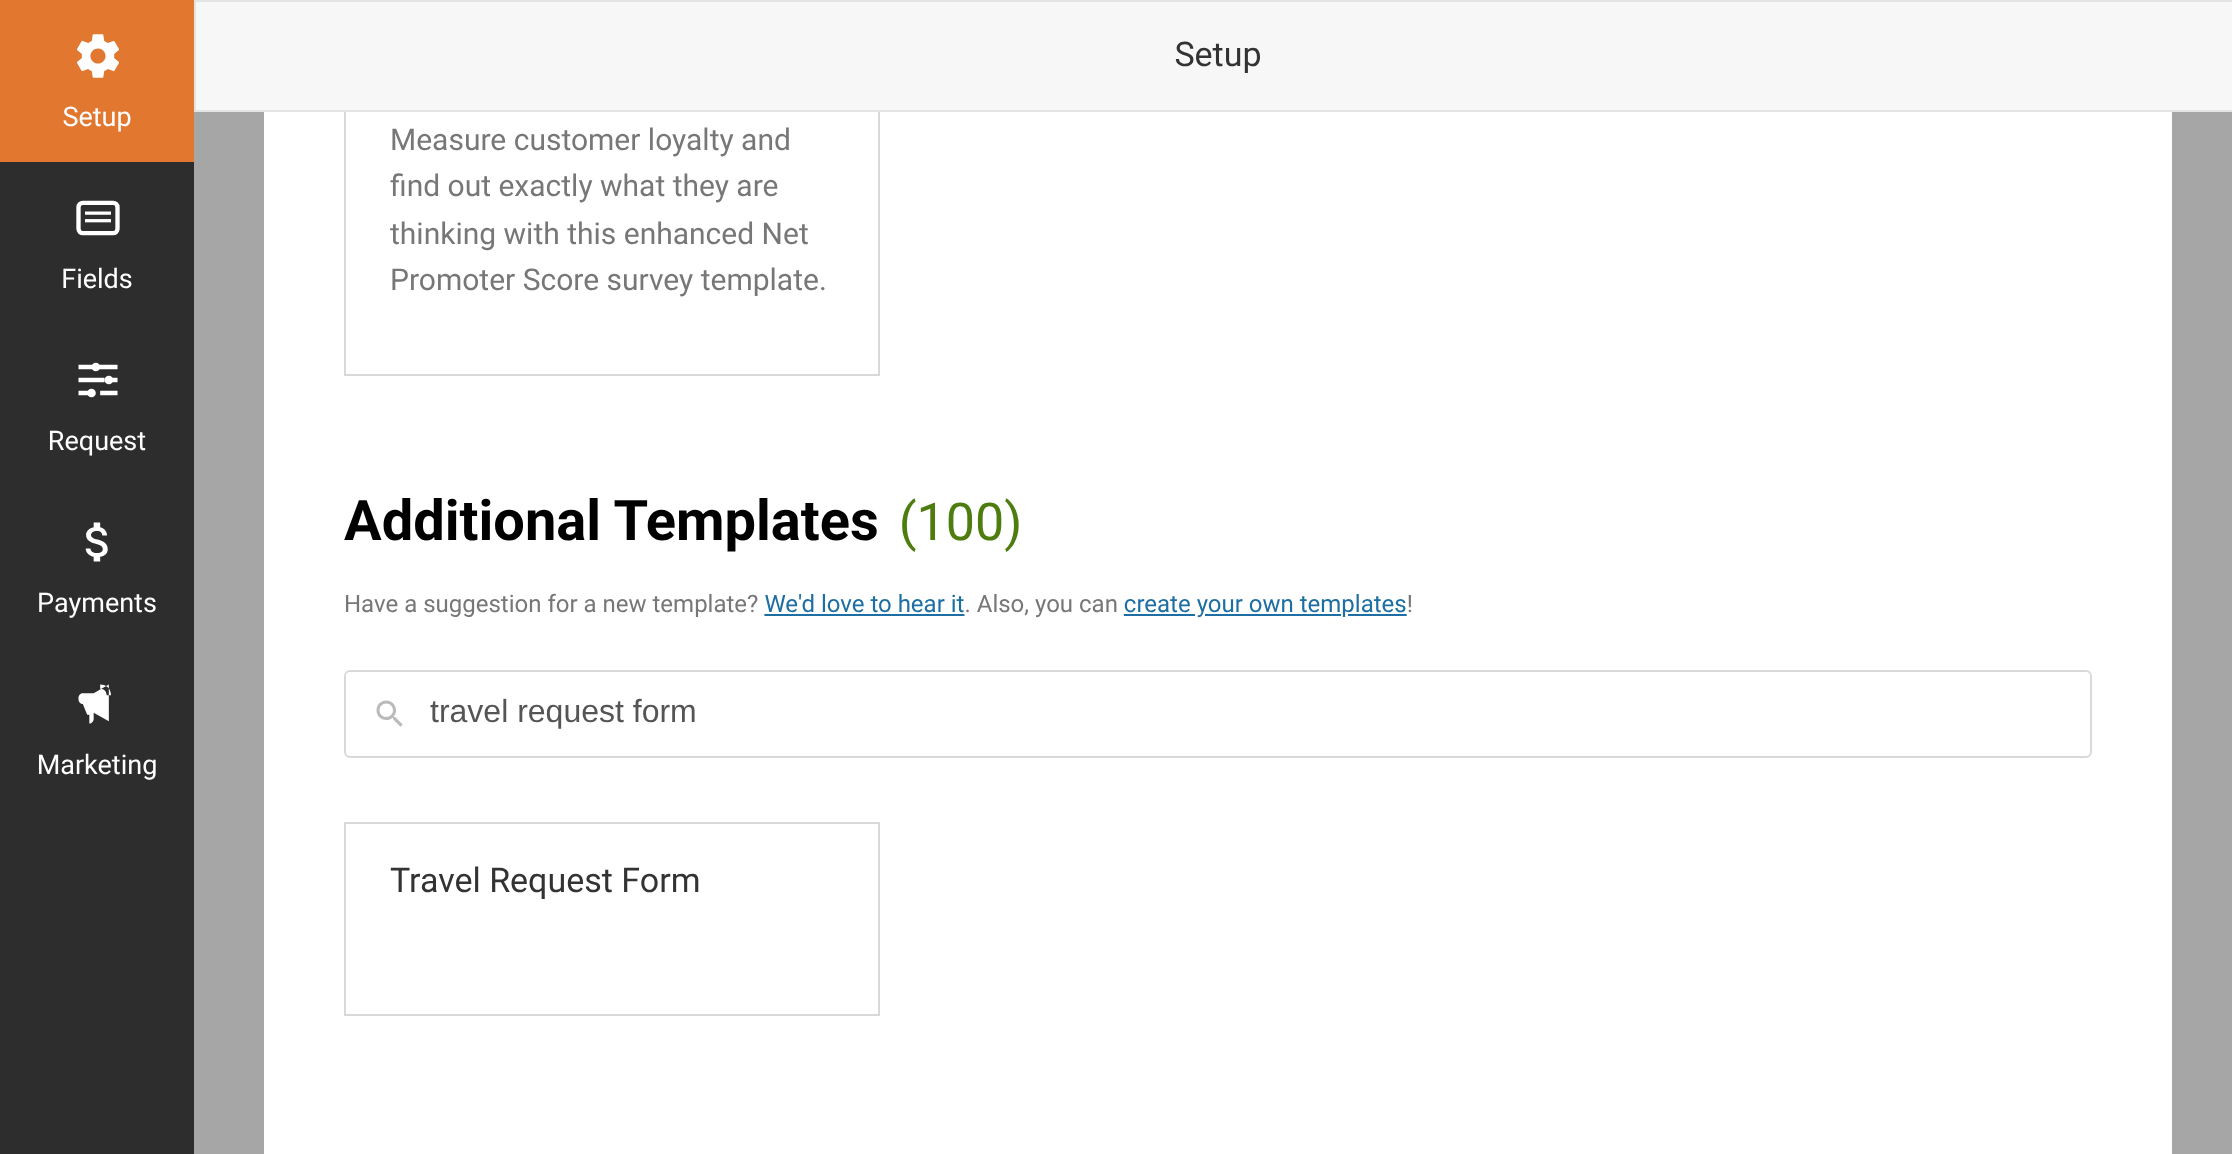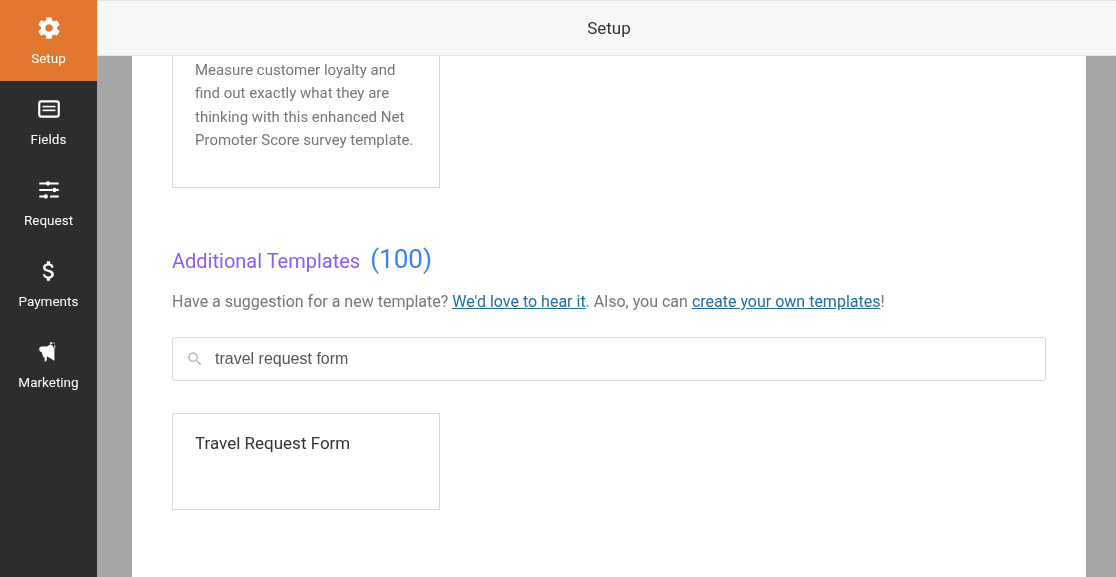--- a/index.html
+++ b/index.html
@@ -17,24 +17,24 @@
     
     .content-wrapper { flex: 1; display: flex; }
     .gutter { width: 35px; background: #a6a6a6; flex-shrink: 0; }
     .content { flex: 1; background: #fff; padding: 0 40px; overflow: hidden; position: relative; }
     
     .cards-row { display: flex; gap: 31px; margin-top: -30px; }
     .card { width: 268px; border: 1px solid #d9d9d9; padding: 20px 22px 35px; background: #fff; }
     .card-desc { font-size: 15px; color: #777; line-height: 1.55; }
     
     .section-title { margin-top: 56px; display: flex; align-items: baseline; gap: 10px; }
-    .section-title h2 { font-size: 20px; color: #8b5cf6; font-weight: 400; }
-    .section-title .count { font-size: 26px; color: #3b82f6; }
+    .section-title h2 { font-size: 28px; color: #000000; font-weight: 700; }
+    .section-title .count { font-size: 26px; color: #4d7c0f; }
     
-    .section-sub { margin-top: 18px; font-size: 16px; color: #777; }
+    .section-sub { margin-top: 18px; font-size: 12px; color: #777; }
     .section-sub a { color: #1d6ea3; text-decoration: underline; }
     
     .search-wrap { margin-top: 26px; position: relative; width: 874px; }
     .search-wrap svg { position: absolute; left: 14px; top: 50%; transform: translateY(-50%); width: 18px; height: 18px; fill: #bababa; }
     .search-input { width: 100%; height: 44px; border: 1px solid #d9d9d9; border-radius: 3px; padding-left: 42px; font-size: 16px; color: #555; outline: none; }
     
     .result-card { margin-top: 32px; width: 268px; height: 97px; border: 1px solid #d9d9d9; padding: 19px 22px; display: flex; align-items: flex-start; }
     .result-card-title { font-size: 17px; color: #333; }
   </style>
 </head>

